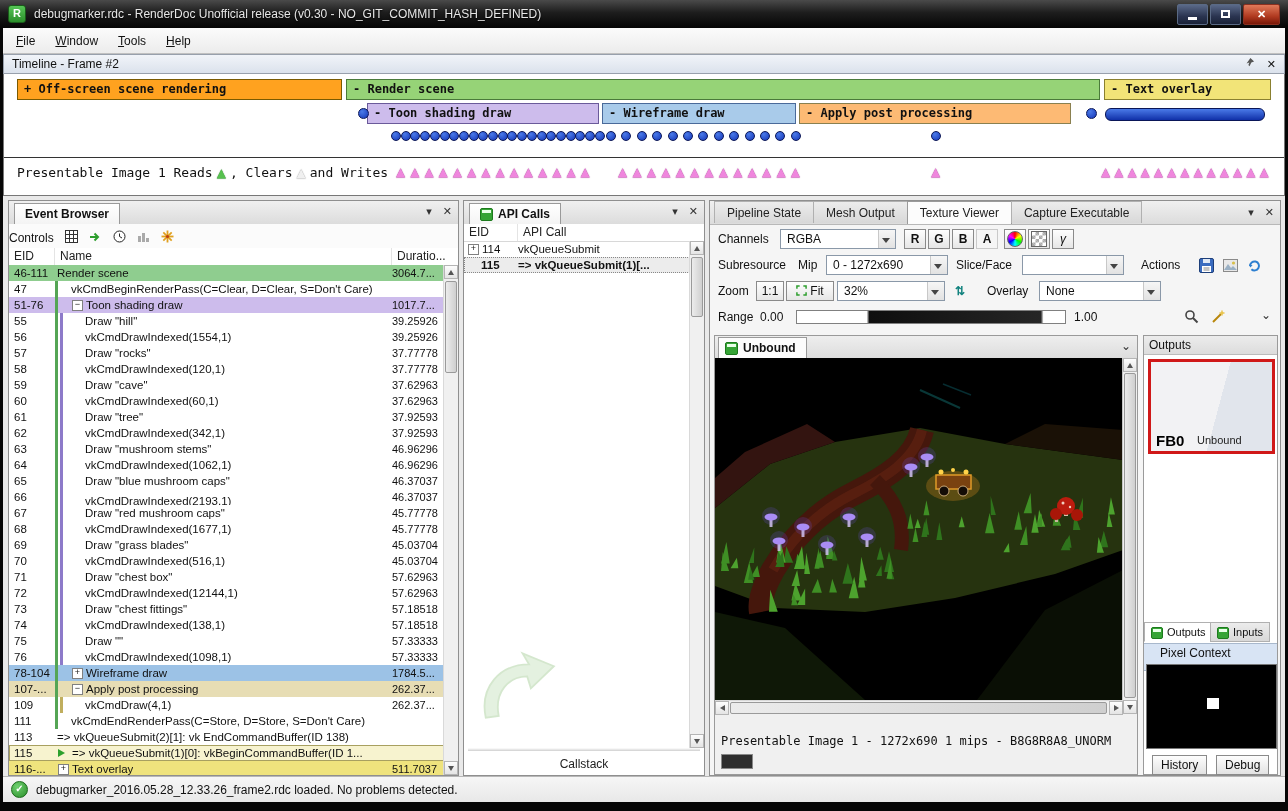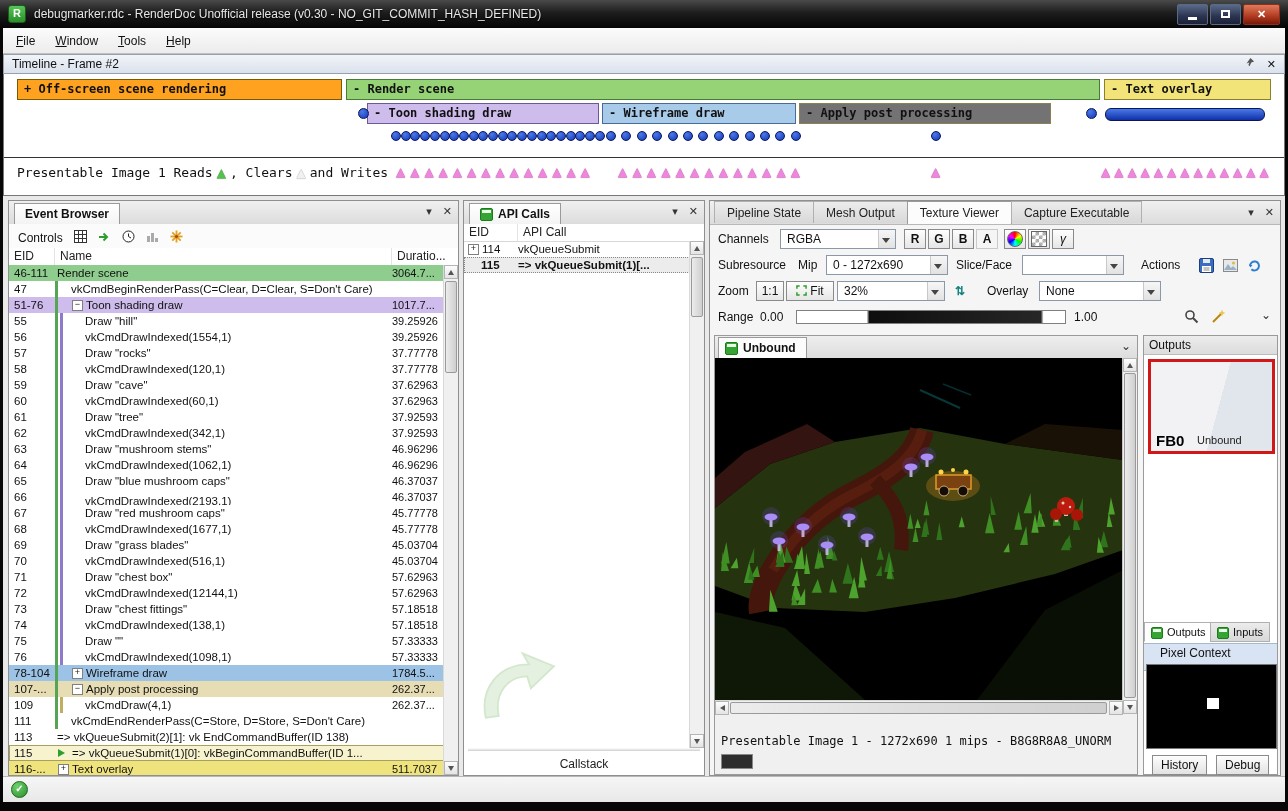--- a/index.html
+++ b/index.html
@@ -48,21 +48,21 @@
   
   .panel{position:absolute;background:#fff;border:1px solid #8f8f8f;box-sizing:border-box}
   .phead{position:absolute;left:0;right:0;top:0;height:23px;background:linear-gradient(#f0f0f0,#dcdcdc);border-bottom:1px solid #b8b8b8}
   .ptab{position:absolute;left:5px;top:2px;height:21px;background:linear-gradient(#ffffff,#f4f4f4);
         border:1px solid #9a9a9a;border-bottom:none;padding:3px 10px 0;font-weight:bold;display:flex;gap:5px;box-sizing:border-box}
   .phead-icons{position:absolute;right:6px;top:4px;display:flex;gap:11px;color:#333;font-size:11px}
   .gchip{width:11px;height:11px;border-radius:2px;background:#35a435;border:1px solid #1d7a1d;position:relative;flex:none;margin-top:1px}
   .gchip::after{content:"";position:absolute;left:1px;top:1px;right:1px;height:3px;background:#e8ffe8}
   
   #eb-controls{position:absolute;left:0;right:0;top:23px;height:28px;background:#fbfbfb;border-bottom:1px solid #e0e0e0;
-               display:flex;align-items:center;gap:11px;padding:0 9px;box-sizing:border-box}
+               display:flex;align-items:center;gap:11px;padding:0 0;box-sizing:border-box}
   .colhead{position:absolute;left:0;right:0;height:17px;display:flex;background:#fff;border-bottom:1px solid #d8d8d8;
            color:#222;line-height:16px}
   .ch-cell{border-right:1px solid #e4e4e4;padding-left:5px;box-sizing:border-box;overflow:hidden;white-space:nowrap}
   #eb-rows{position:absolute;left:0;right:14px;top:64px;bottom:0;overflow:hidden;background:#fff}
   .ev-row{display:flex;height:16px;line-height:16px;font-size:11.5px;white-space:nowrap}
   .ev-eid{width:46px;padding-left:5px;flex:none;box-sizing:border-box;overflow:hidden}
   .ev-name{flex:1;display:flex;align-items:center;overflow:hidden}
   .ev-dur{width:52px;flex:none;font-size:11px;overflow:hidden}
   .strip{width:3px;height:16px;margin-right:2px;flex:none}
   .twisty{width:9px;height:9px;border:1px solid #808080;background:#fff;font-size:9px;line-height:7px;
@@ -188,21 +188,21 @@
   </span>
   <span style="font-size:11px">✕</span>
 </div>
 <div class="abs" id="tl-body">
   <div id="tl-canvas">
       <div class="tl-bar" style="left: 331px; width: 754px; top: 5px; background: rgb(150, 211, 119); border-color: rgb(74, 122, 58);">- Render scene</div>
       <div class="tl-bar" style="left: 2px; width: 325px; top: 5px; background: rgb(255, 162, 31); border-color: rgb(122, 90, 0);">+ Off-screen scene rendering</div>
       <div class="tl-bar" style="left: 1089px; width: 167px; top: 5px; background: rgb(242, 228, 120); border-color: rgb(138, 128, 48);">- Text overlay</div>
       <div class="tl-bar" style="left: 352px; width: 232px; top: 29px; background: rgb(205, 188, 236); border-color: rgb(106, 90, 154);">- Toon shading draw</div>
       <div class="tl-bar" style="left: 587px; width: 194px; top: 29px; background: rgb(169, 203, 234); border-color: rgb(74, 106, 154);">- Wireframe draw</div>
-      <div class="tl-bar" style="left: 784px; width: 252px; top: 29px; background: #737373; border-color: rgb(138, 128, 80);">- Apply post processing</div>
+      <div class="tl-bar" style="left: 784px; width: 272px; top: 29px; background: #fdba74; border-color: rgb(138, 128, 80);">- Apply post processing</div>
       <div class="tl-dot" style="left: 343px; top: 34px;"></div>
       <div class="tl-dot" style="left: 1071px; top: 34px;"></div>
       <div class="tl-pill" style="left: 1090px; width: 158px; top: 34px;"></div>
       <div class="tl-dot small" style="left: 376px; top: 57px;"></div>
       <div class="tl-dot small" style="left: 385.7px; top: 57px;"></div>
       <div class="tl-dot small" style="left: 395.4px; top: 57px;"></div>
       <div class="tl-dot small" style="left: 405.1px; top: 57px;"></div>
       <div class="tl-dot small" style="left: 414.8px; top: 57px;"></div>
       <div class="tl-dot small" style="left: 424.5px; top: 57px;"></div>
       <div class="tl-dot small" style="left: 434.2px; top: 57px;"></div>
@@ -978,14 +978,15 @@
     <div id="px-box">
       <div id="px-dot"></div>
     </div>
     <div class="pushbtn" style="left:8px;top:419px">History</div>
     <div class="pushbtn" style="left:72px;top:419px">Debug</div>
   </div>
 </div>
 
 <div class="abs" id="statusbar">
   <div class="check">✓</div>
+  <span>debugmarker_2016.05.28_12.33.26_frame2.rdc loaded. No problems detected.</span>
 </div>
 <div class="edge" style="left:0;top:802px;width:1288px;height:9px"></div>
 
 </body></html>

